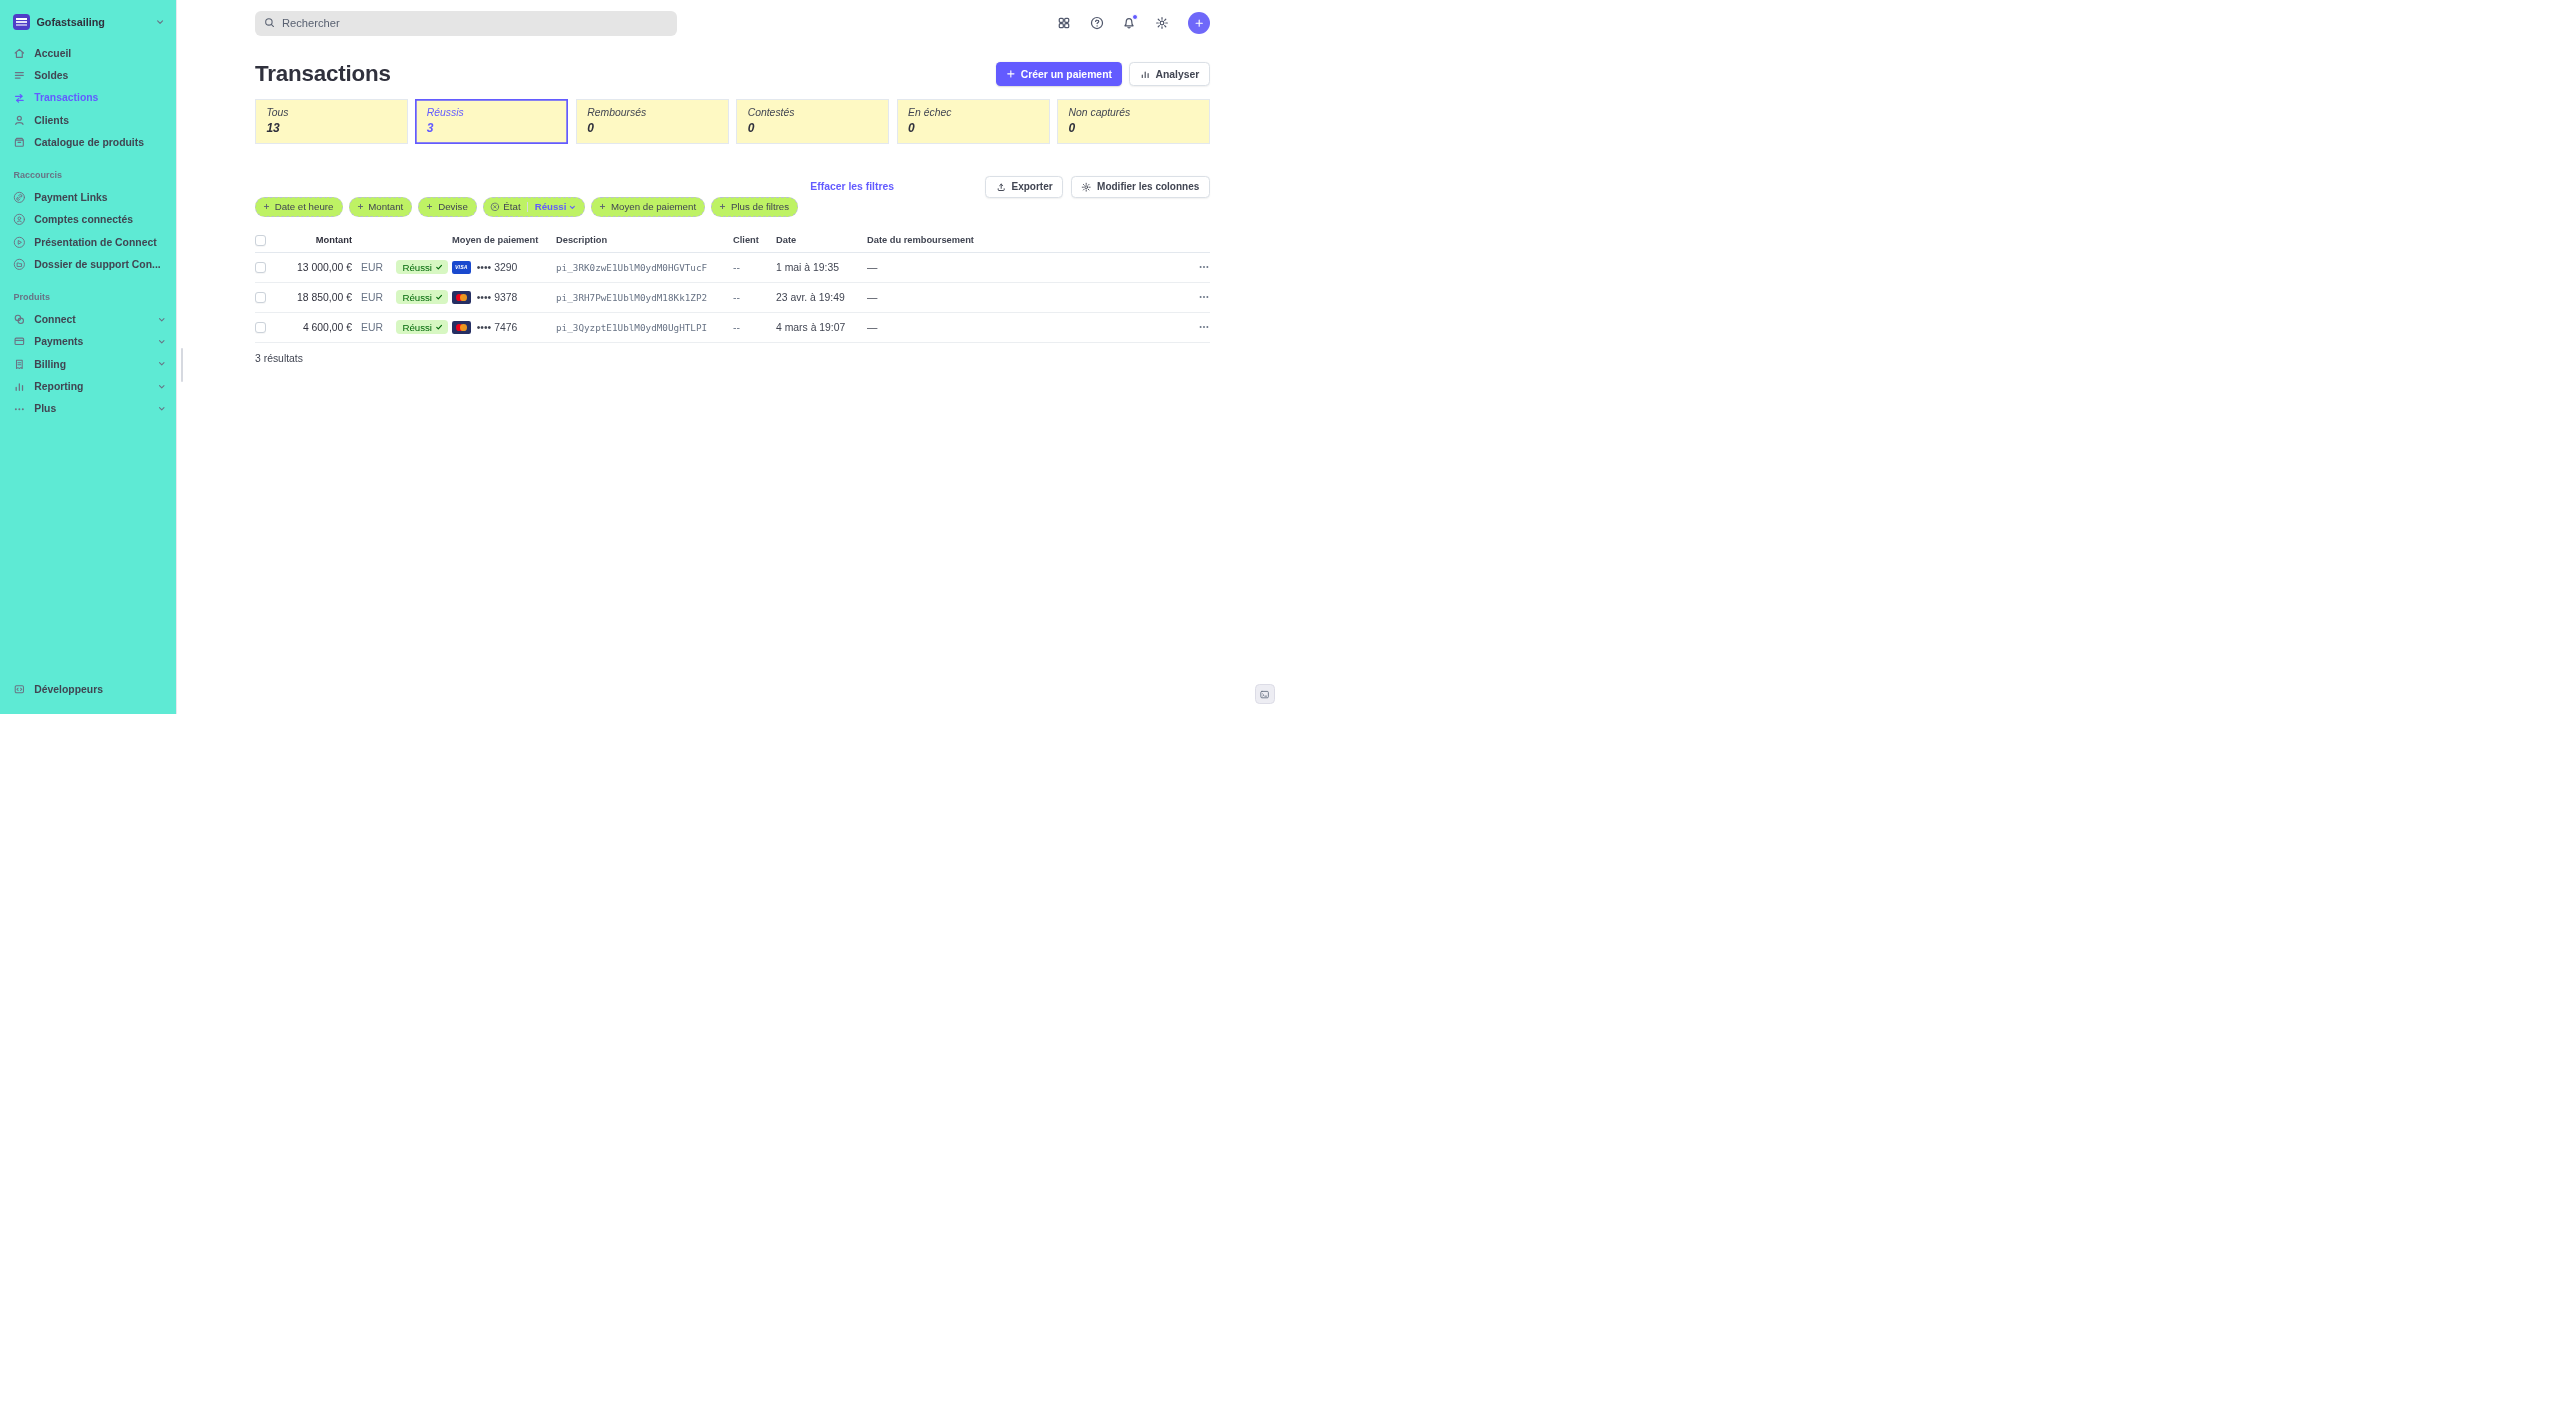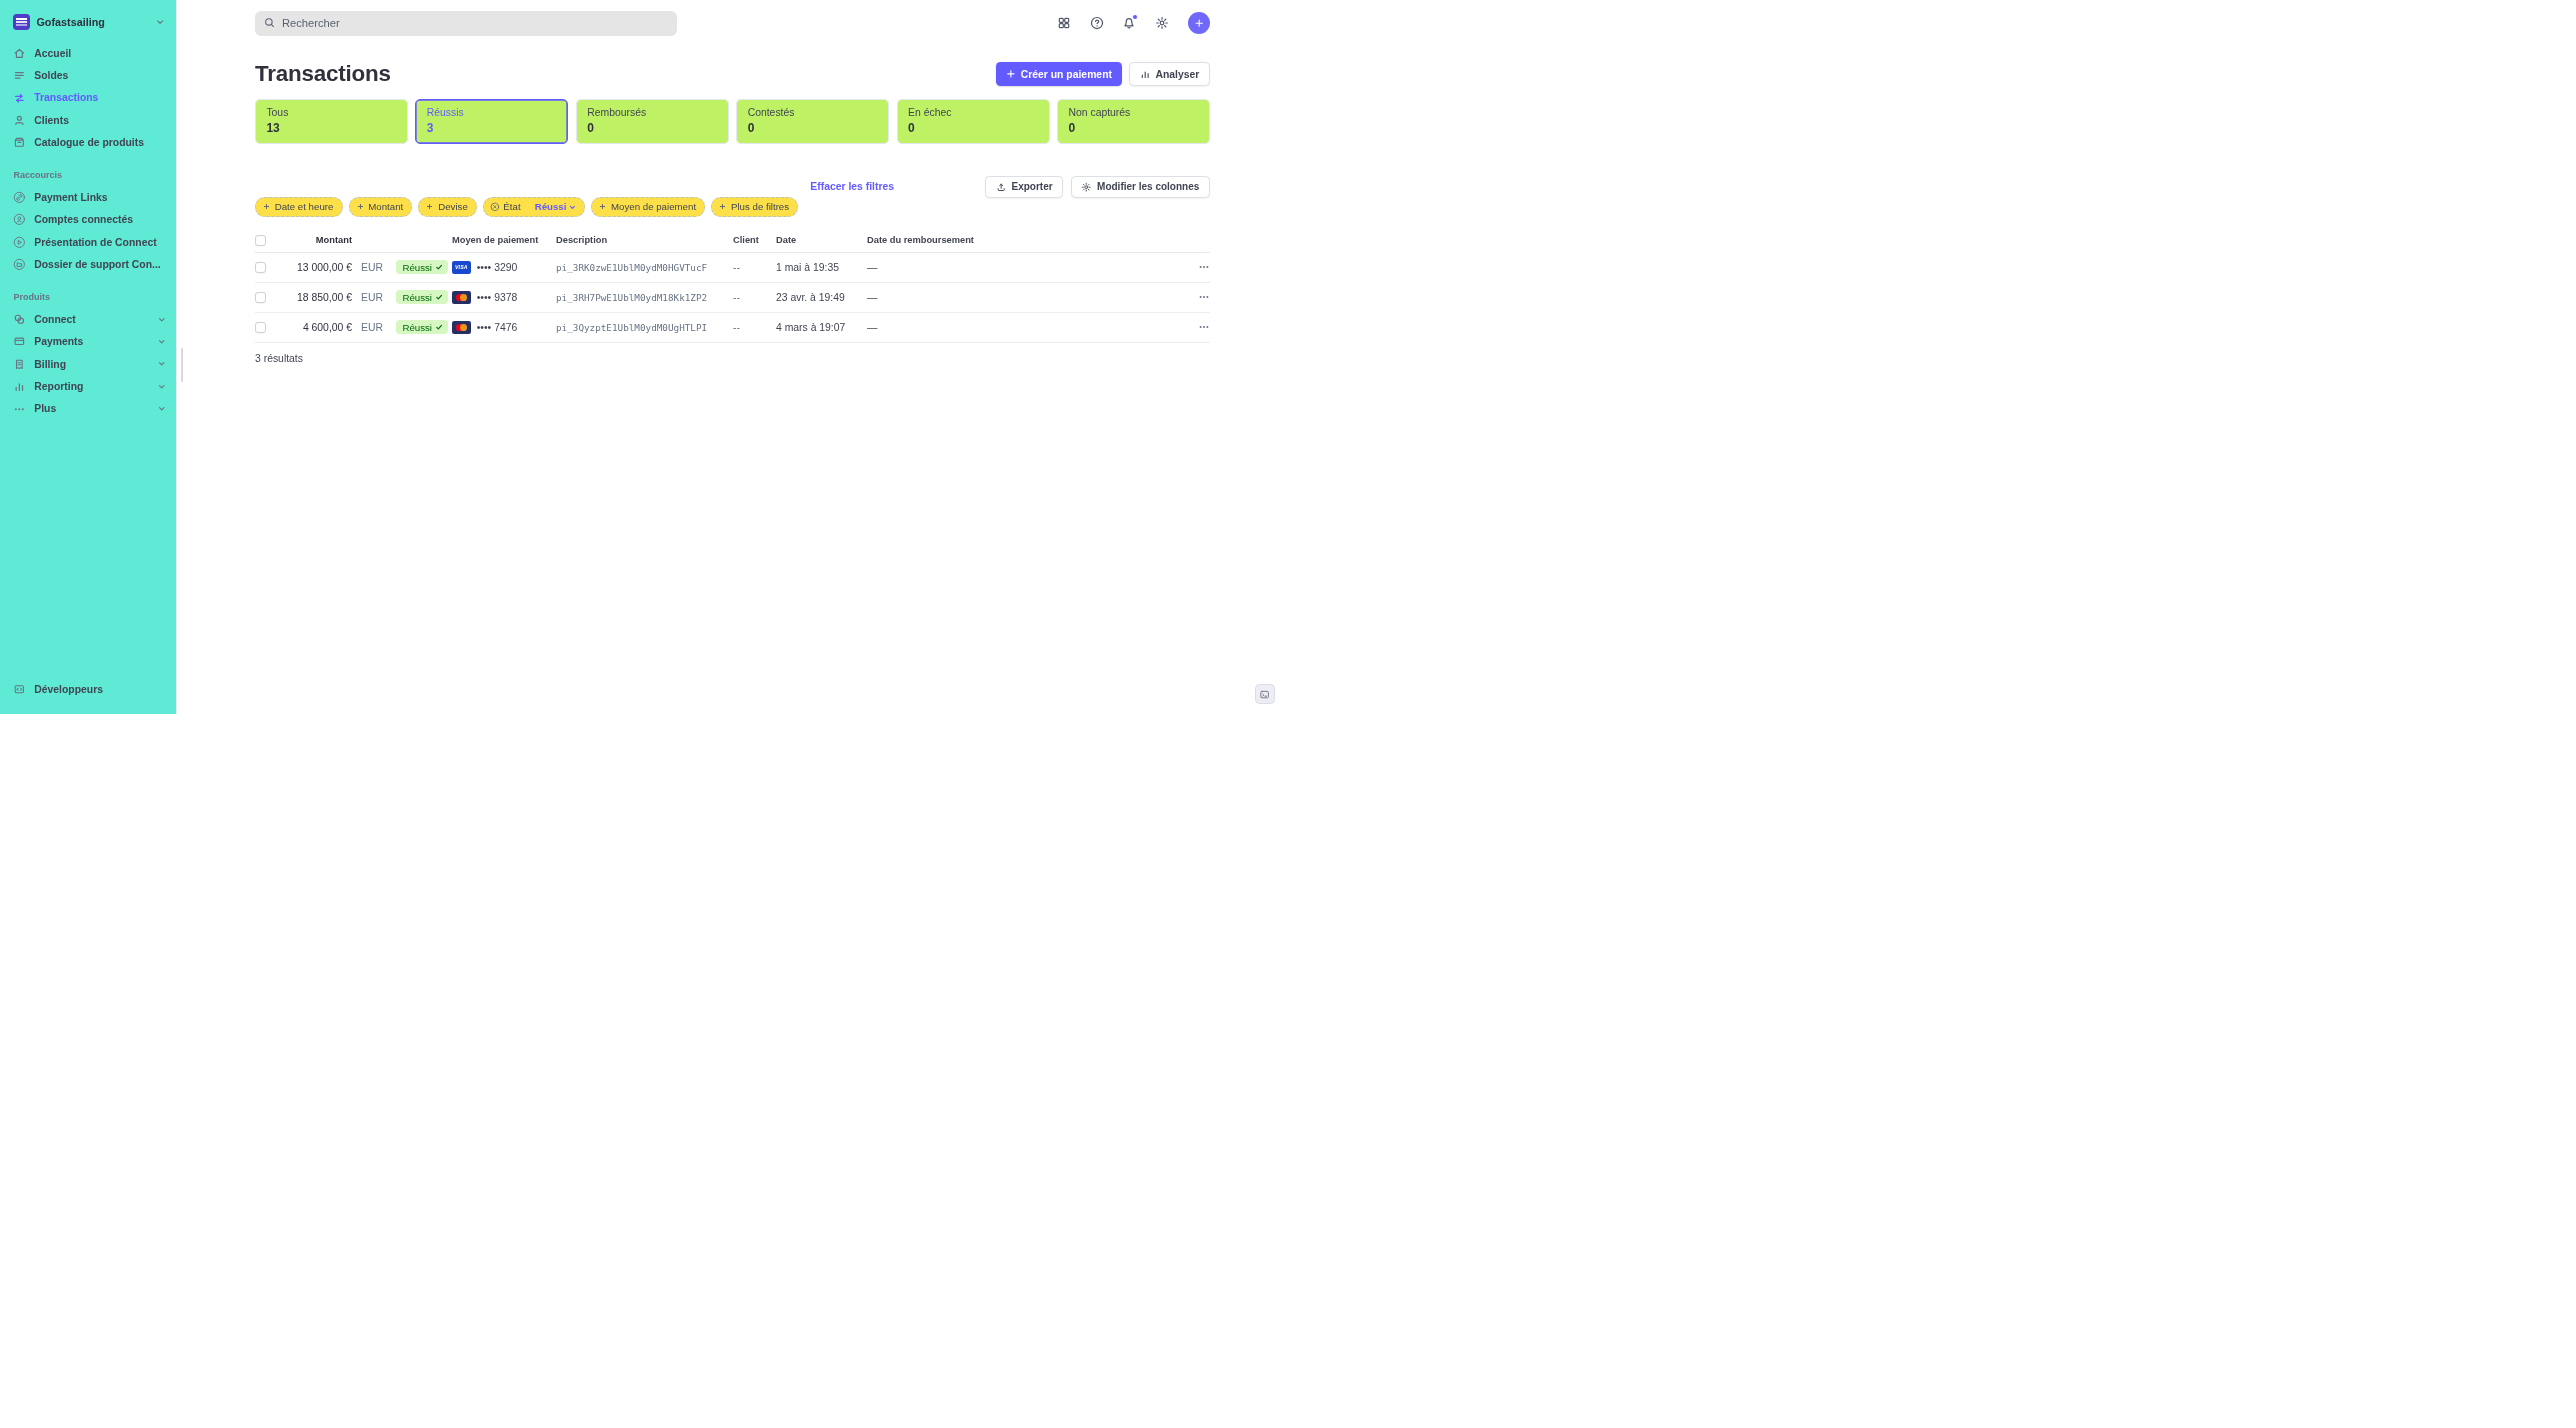--- a/index.html
+++ b/index.html
@@ -50,28 +50,28 @@
   .tab.active { color: #635bff; border-bottom-color: #635bff; }
 
   .banner { margin-top: 13.4px; height: 30px; background: #f5f6f8; border-radius: 6px; display: flex; align-items: center; padding: 0 12px; gap: 6.7px; font-size: 10.4px; }
   .banner .ic { color: #596171; display: flex; }
   .banner-tag { color: #414552; font-weight: 500; }
   .banner-text { color: #414552; margin-left: 10.4px; }
   .banner-cta { margin-left: auto; color: #635bff; font-weight: 600; cursor: pointer; }
   .banner-close { margin-left: 15px; color: #596171; cursor: pointer; display: flex; }
 
   .cards { display: flex; gap: 7.5px; margin-top: 12px; }
-  .fcard { flex: 1; border: 0.7px solid #e3e8ee; border-radius: 5px; padding: 6.7px 10.4px 8.2px; cursor: pointer; background: #bef264; }
+  .fcard { flex: 1; border: 0.7px solid #e3e8ee; border-radius: 0; padding: 6.7px 10.4px 8.2px; cursor: pointer; background: #fef9c3; font-style: italic; }
   .fcard .lbl { font-size: 10.4px; color: #414552; }
   .fcard .cnt { font-size: 12px; font-weight: 600; color: #30313d; margin-top: 3px; }
   .fcard.selected { border-color: #635bff; box-shadow: inset 0 0 0 0.7px #635bff; }
   .fcard.selected .lbl, .fcard.selected .cnt { color: #635bff; }
 
   .filter-row { display: flex; align-items: center; margin-top: 13.4px; gap: 6px; }
-  .pill { height: 19.4px; border: 0.7px dashed #b9c1cc; border-radius: 9.7px; display: inline-flex; align-items: center; gap: 3.7px; padding: 0 8.2px 0 6px; font-size: 9.7px; font-weight: 500; color: #414552; cursor: pointer; background: #fde047; white-space: nowrap; margin-top: 40px; }
+  .pill { height: 19.4px; border: 0.7px dashed #b9c1cc; border-radius: 9.7px; display: inline-flex; align-items: center; gap: 3.7px; padding: 0 8.2px 0 6px; font-size: 9.7px; font-weight: 500; color: #414552; cursor: pointer; background: #bef264; white-space: nowrap; margin-top: 40px; }
   .pill .ic { color: #596171; display: flex; }
   .pill-divider { width: 0.7px; height: 10.4px; background: #d5dbe1; margin: 0 3px; }
   .pill .val { color: #635bff; font-weight: 600; display: inline-flex; align-items: center; gap: 3px; }
   .clear-link { font-size: 10.4px; font-weight: 600; color: #635bff; margin-left: 6px; cursor: pointer; white-space: nowrap; }
   .filter-actions { margin-left: auto; display: flex; gap: 7.5px; }
   .btn-sm { height: 22.4px; font-size: 10px; }
 
   
   .table { margin-top: 12px; }
   .thead { display: flex; align-items: center; height: 24px; border-bottom: 0.7px solid #e3e8ee; font-size: 9.3px; font-weight: 700; color: #414552; }

